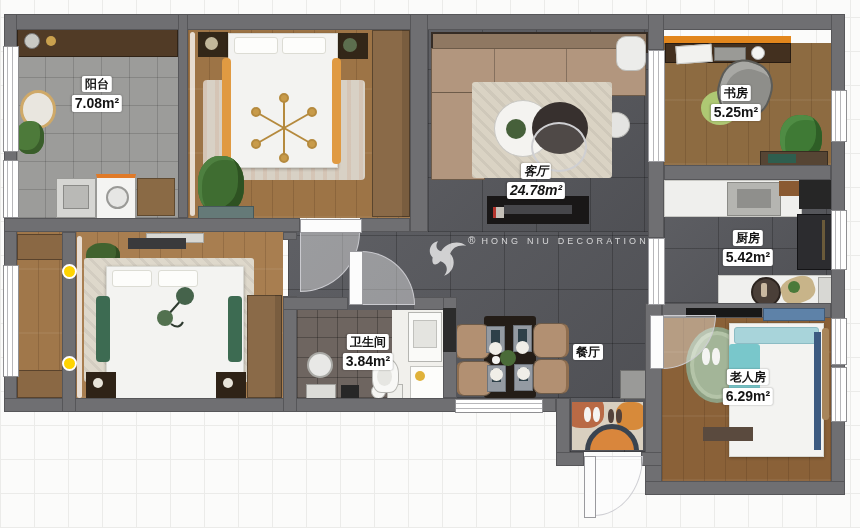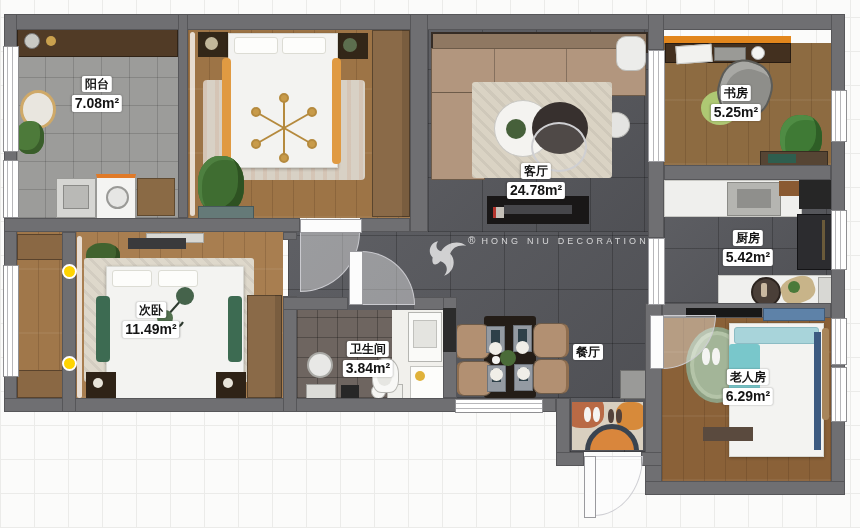--- a/index.html
+++ b/index.html
@@ -276,37 +276,33 @@
   <div class="abs slider" style="left:648px;top:50px;width:15px;height:110px;background:linear-gradient(to right,#fff 0 4px,#b7b7ba 4px 5px,#fff 5px 9px,#b7b7ba 9px 10px,#fff 10px 100%);"></div>
   <div class="abs slider" style="left:648px;top:238px;width:15px;height:65px;background:linear-gradient(to right,#fff 0 4px,#b7b7ba 4px 5px,#fff 5px 9px,#b7b7ba 9px 10px,#fff 10px 100%);"></div>
 
   <div class="abs dot" style="left:62px;top:264px;"></div>
   <div class="abs dot" style="left:62px;top:356px;"></div>
 
   <div class="abs label" style="left:97px;top:76px;">
     <span class="lname">阳台</span>
     <span class="larea">7.08m²</span>
   </div>
-  <div class="abs label" style="left:536px;top:163px;">
+  <div class="abs label" style="left:536px;top:163px;font-style:italic;">
     <span class="lname">客厅</span>
     <span class="larea">24.78m²</span>
   </div>
   <div class="abs label" style="left:736px;top:85px;">
     <span class="lname">书房</span>
     <span class="larea">5.25m²</span>
   </div>
   <div class="abs label" style="left:748px;top:230px;">
     <span class="lname">厨房</span>
     <span class="larea">5.42m²</span>
   </div>
-  <div class="abs label" style="left:151px;top:302px;">
-    <span class="lname">次卧</span>
-    <span class="larea">11.49m²</span>
-  </div>
-  <div class="abs label" style="left:368px;top:341px;">
+  <div class="abs label" style="left:368px;top:334px;">
     <span class="lname">卫生间</span>
     <span class="larea">3.84m²</span>
   </div>
   <div class="abs label" style="left:588px;top:344px;">
     <span class="lname">餐厅</span>
   </div>
   <div class="abs label" style="left:748px;top:369px;">
     <span class="lname">老人房</span>
     <span class="larea">6.29m²</span>
   </div>

